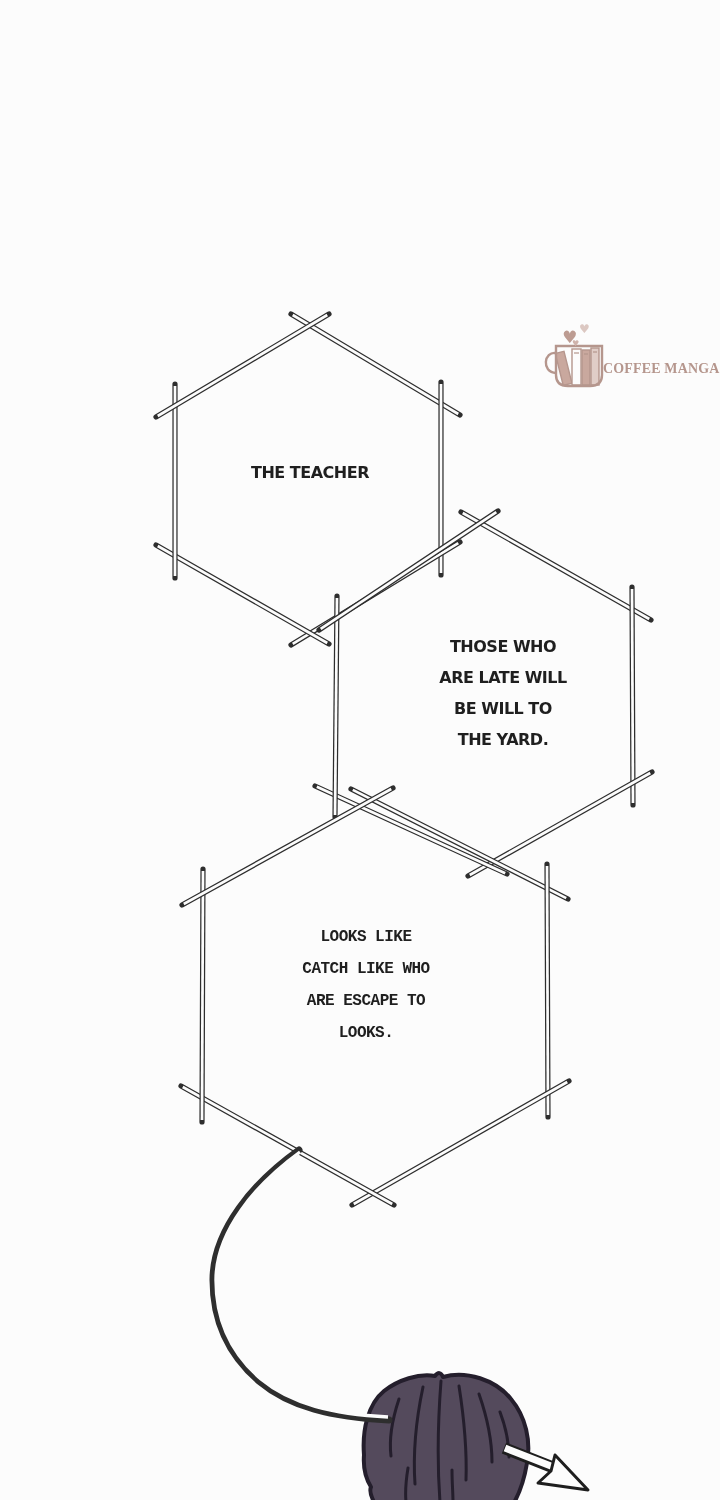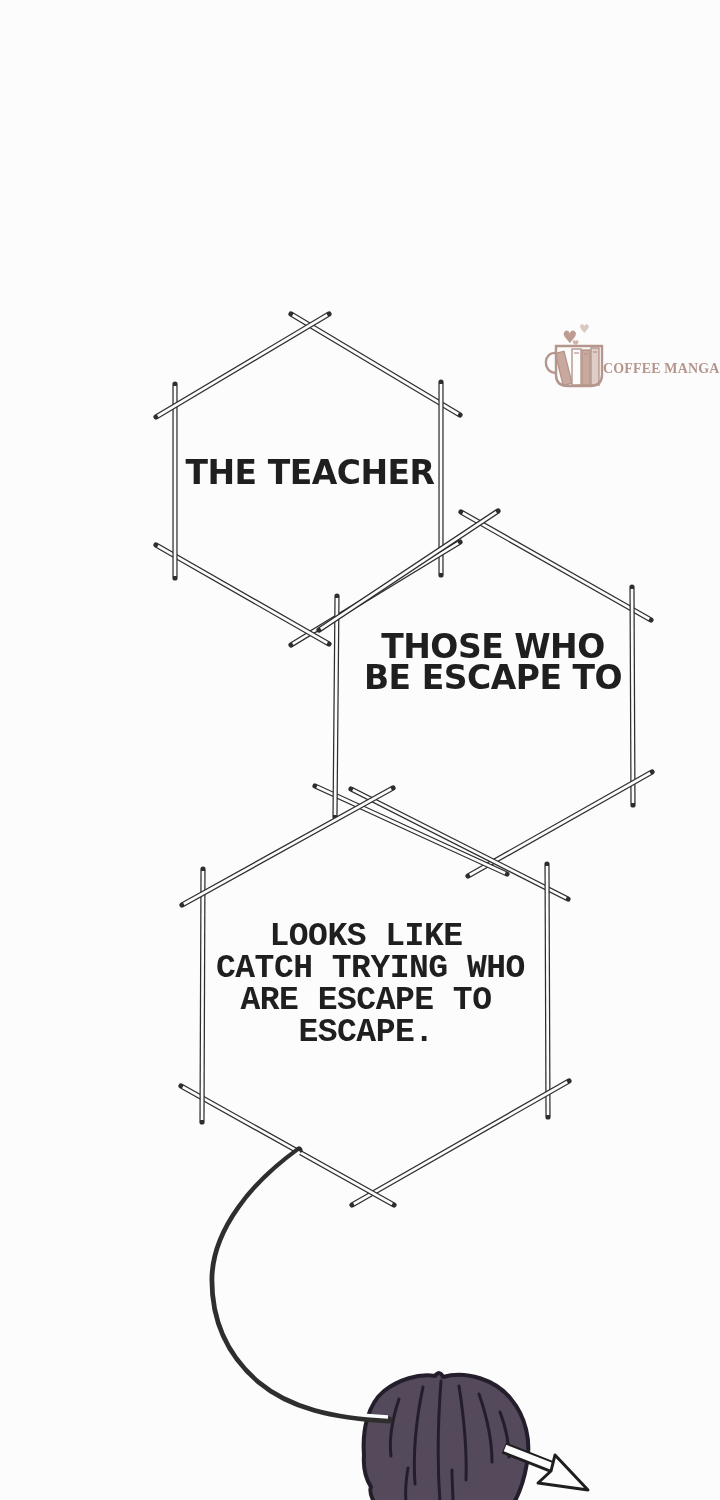--- a/index.html
+++ b/index.html
@@ -9,27 +9,27 @@
     background:#fcfcfc;
     overflow:hidden;
     font-family:"DejaVu Sans","Liberation Sans",sans-serif;
   }
   .art{position:absolute;left:0;top:0;width:720px;height:1500px;display:block;}
   .bubble-text{
     position:absolute;
     text-align:center;
     color:#1f1f1f;
     font-weight:bold;
-    font-size:33px;
+    font-size:16px;
     line-height:31px;
     letter-spacing:-0.5px;
   }
   .bubble-text div{white-space:nowrap;}
   .bt-1{left:160px;top:457px;width:300px;}
-  .bt-2{left:343px;top:631px;width:300px;}
+  .bt-2{left:353px;top:631px;width:300px;}
   .bt-3{left:216px;top:921px;width:300px;line-height:32px;font-family:Liberation Mono, monospace;}
   .watermark-text{
     position:absolute;left:603px;top:360px;
     font-family:"Liberation Serif","DejaVu Serif",serif;
     font-weight:bold;
     font-size:15px;
     color:#b5968d;
     letter-spacing:0.2px;
     white-space:nowrap;
     transform:scaleX(0.93);
@@ -140,28 +140,30 @@
       </g>
     </g>
   </svg>
 
   <div class="bubble-text bt-1">
     <div>THE TEACHER</div>
   </div>
 
   <div class="bubble-text bt-2">
     <div>THOSE WHO</div>
-    <div>BE ESCAPE TO</div>
+    <div>ARE LATE WILL</div>
+    <div>BE WILL TO</div>
+    <div>THE YARD.</div>
   </div>
 
   <div class="bubble-text bt-3">
     <div>LOOKS LIKE</div>
-    <div>CATCH TRYING WHO</div>
+    <div>CATCH LIKE WHO</div>
     <div>ARE ESCAPE TO</div>
-    <div>ESCAPE.</div>
+    <div>LOOKS.</div>
   </div>
 
   <span class="heart heart-big">♥</span>
   <span class="heart heart-small">♥</span>
   <span class="heart heart-tiny">♥</span>
   <div class="watermark-text">COFFEE MANGA</div>
 
 </div>
 
 </body></html>

